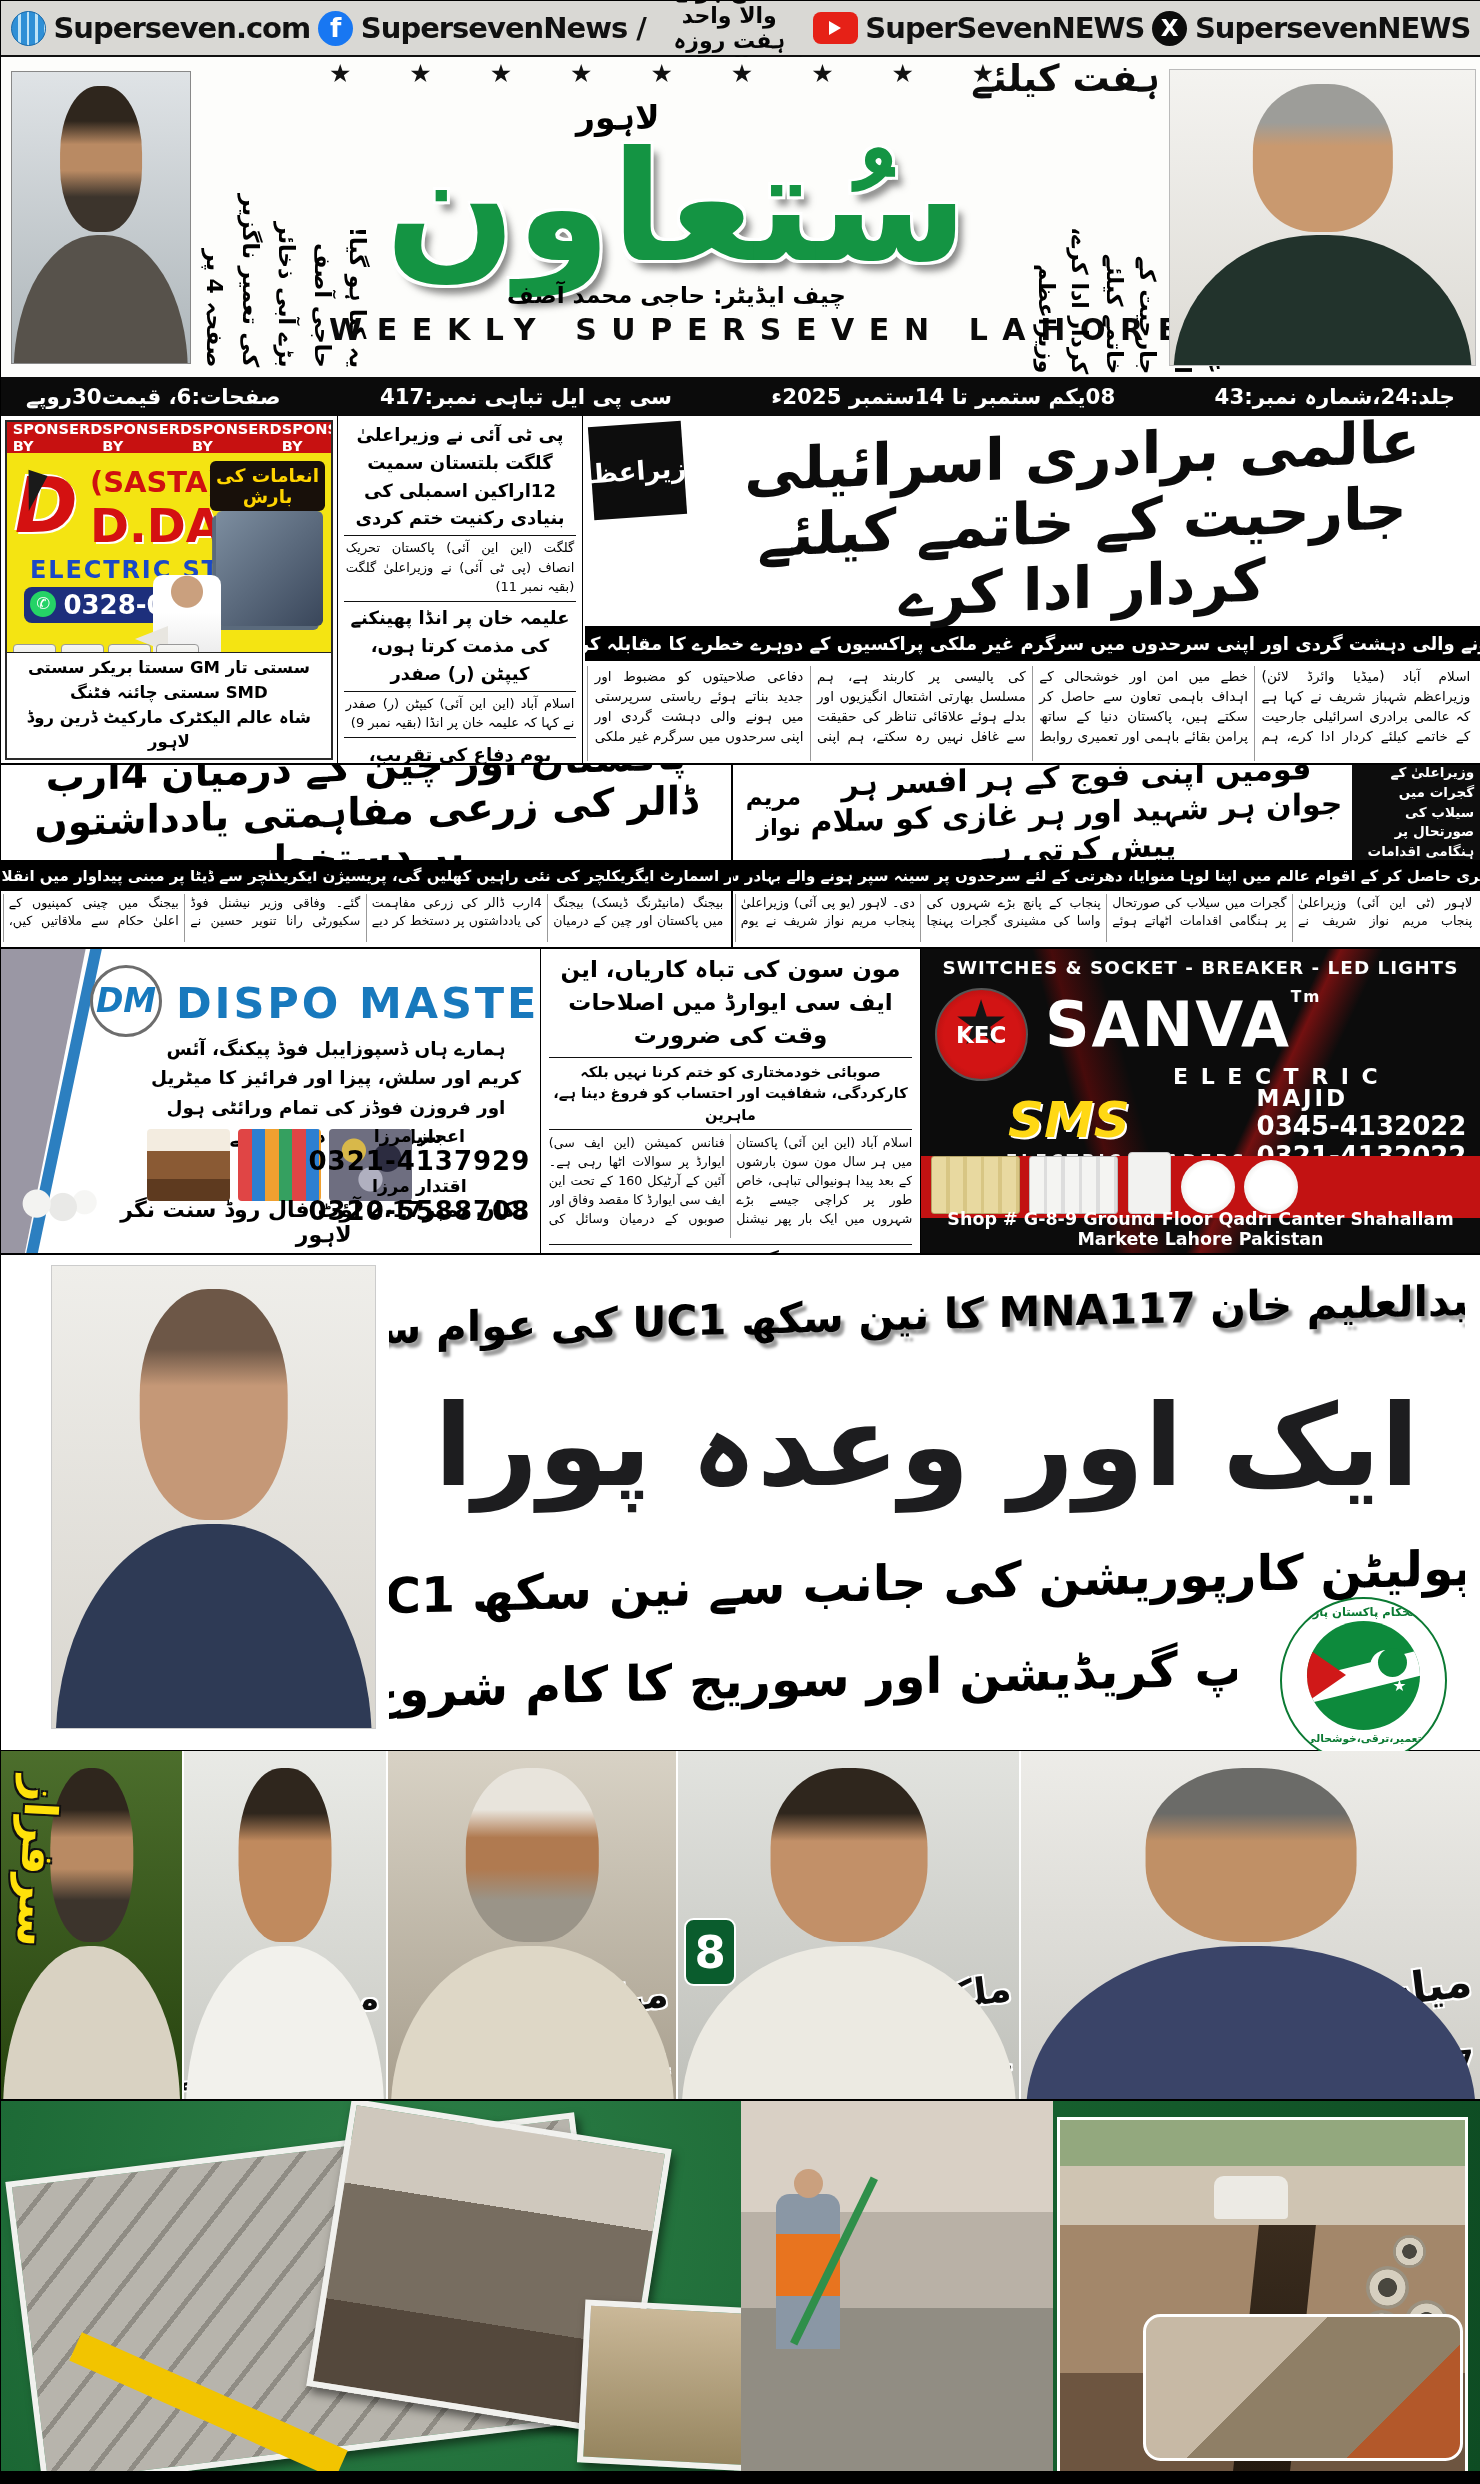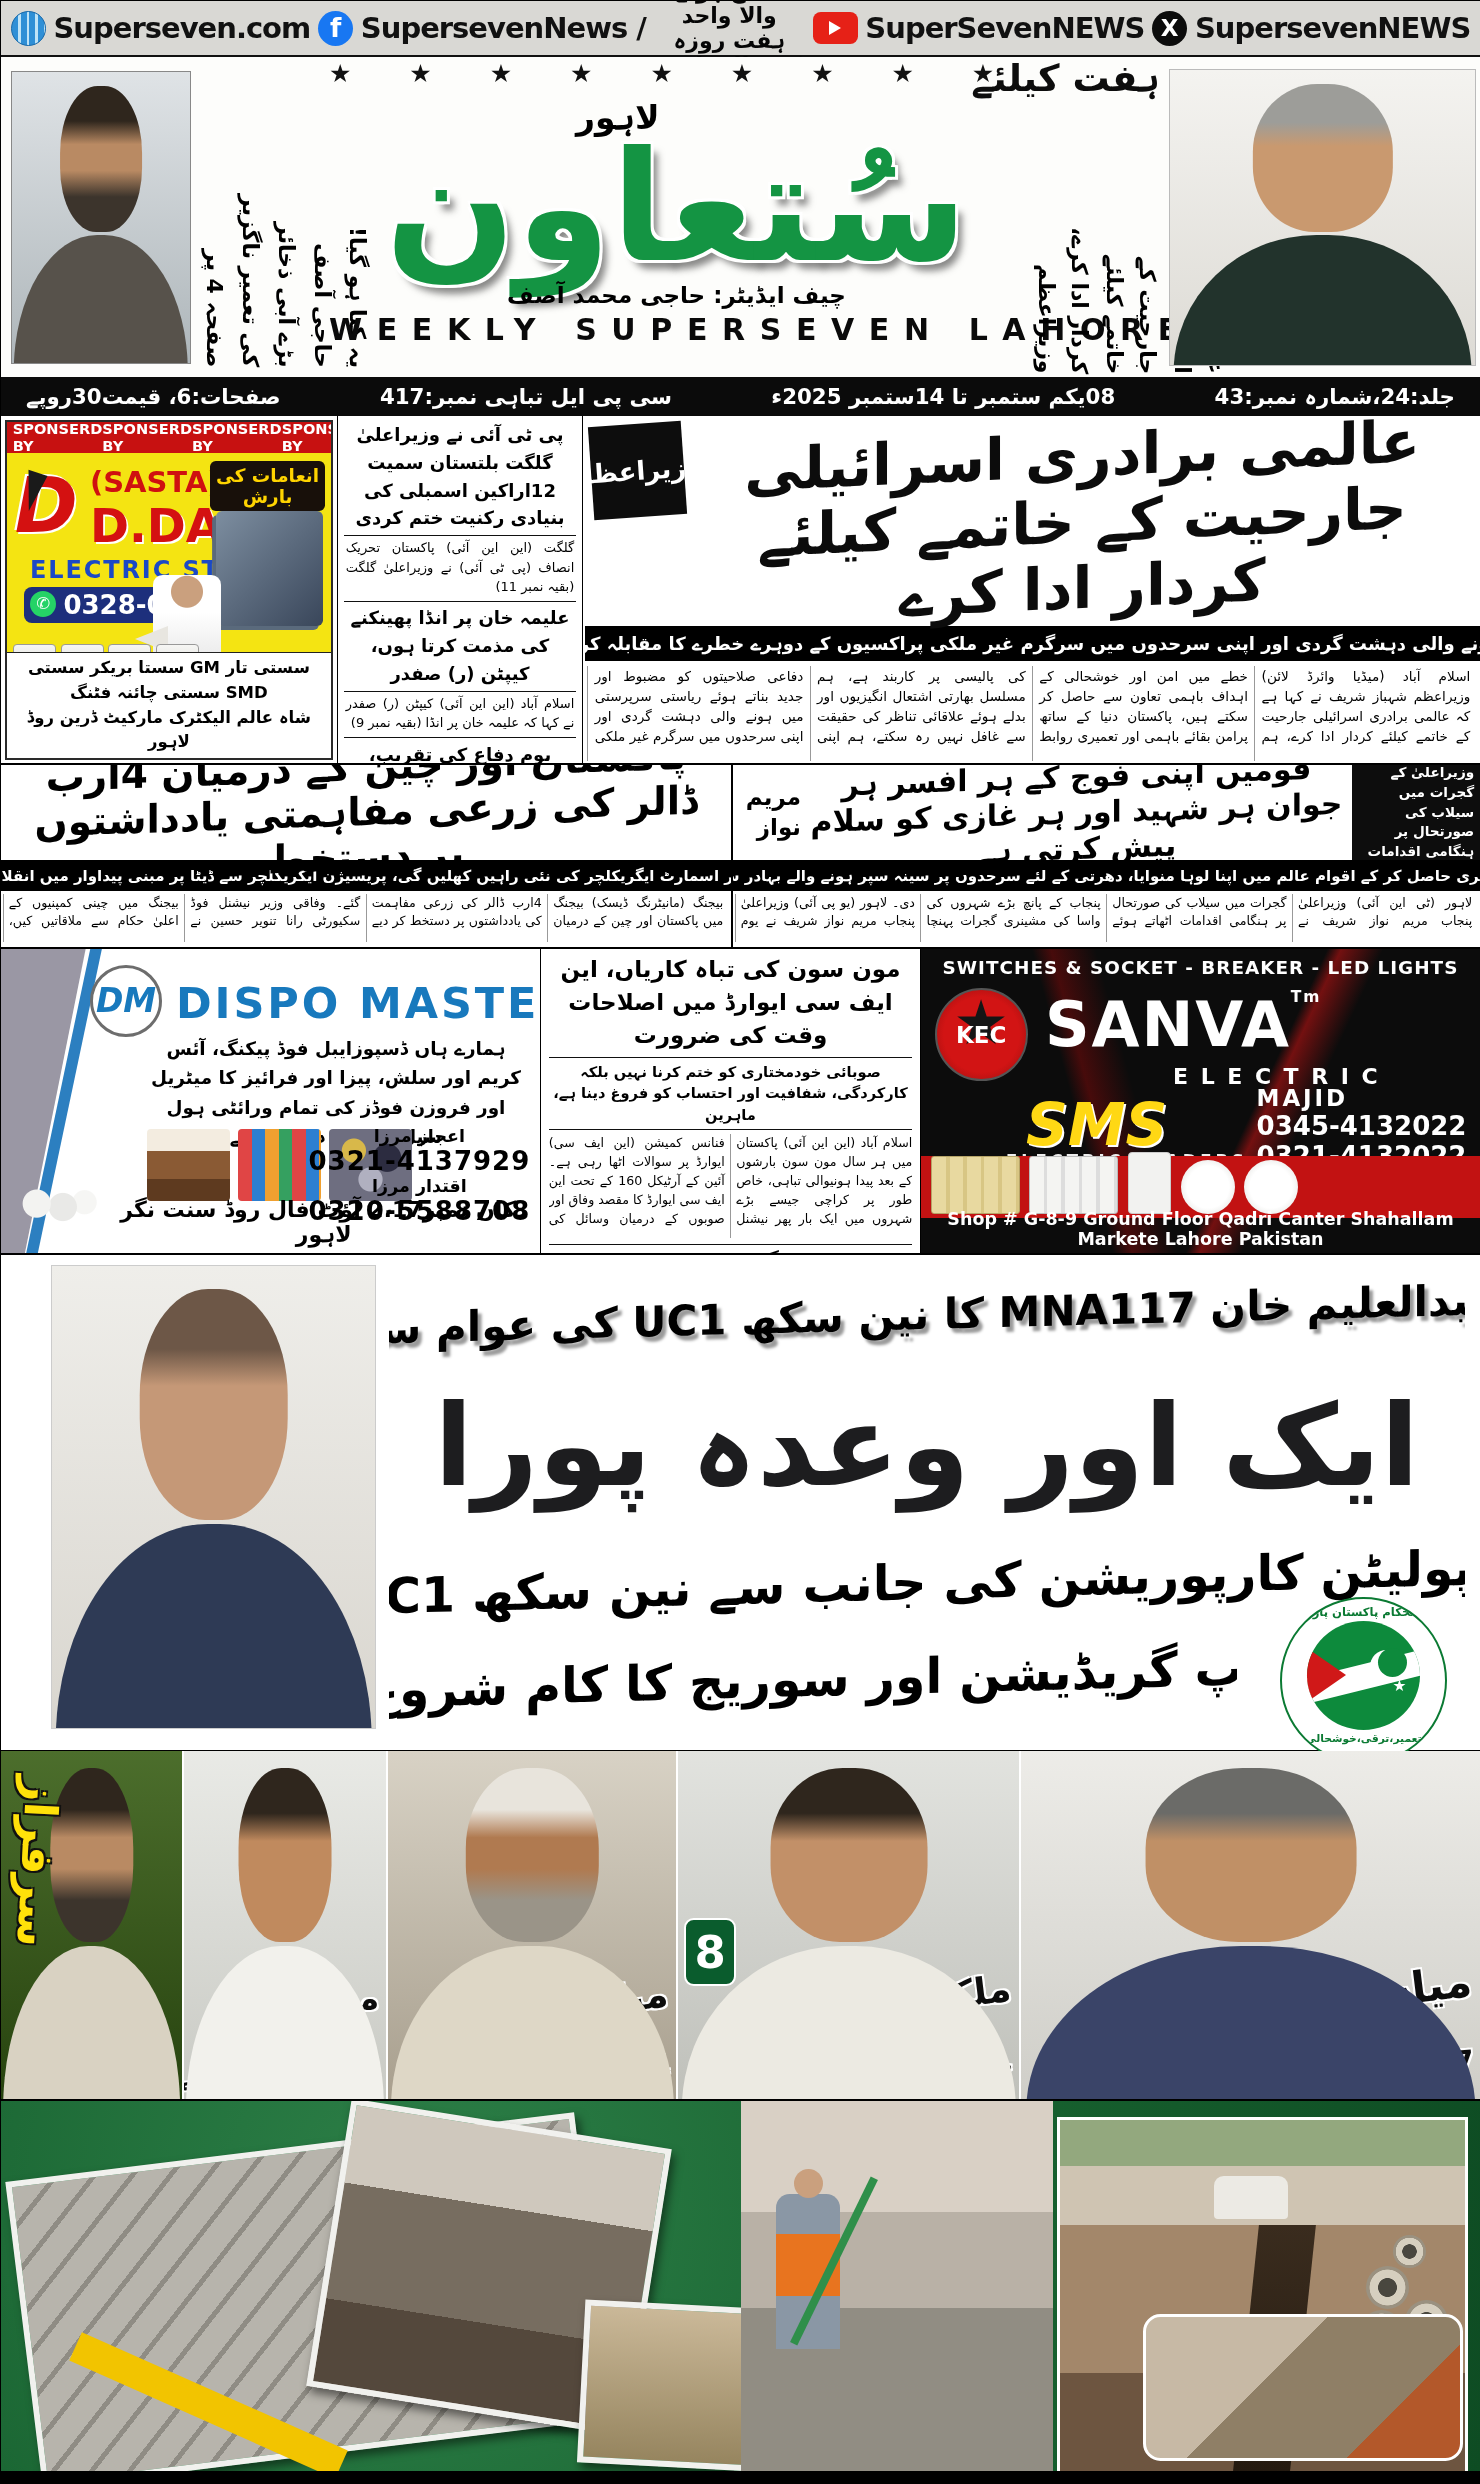--- a/index.html
+++ b/index.html
@@ -108,21 +108,21 @@
   .ad-sanva { position:relative; flex:1; background:
       linear-gradient(115deg, transparent 58%, rgba(200,20,20,.55) 60%, transparent 66%),
       linear-gradient(75deg, transparent 30%, rgba(160,10,10,.4) 33%, transparent 40%), #0c0c0c; overflow:hidden; color:#fff; }
   .sv-top { text-align:center; font-size:18.4px; font-weight:800; margin-top:7.8px; letter-spacing:1px; }
   .sv-kec { position:absolute; left:13.6px; top:39px; width:93px; height:93px; border-radius:50%; background:radial-gradient(circle, #d21414 60%, #8c0e0e); border:2.9px solid #555; display:flex; align-items:center; justify-content:center; }
   .sv-kec b { position:relative; color:#fff; font-size:23px; z-index:2; }
   .sv-kec s { position:absolute; color:#151515; font-size:62px; text-decoration:none; top:-3.9px; }
   .sv-brand { position:absolute; left:124px; top:39px; font-size:62px; font-weight:800; letter-spacing:1.9px; }
   .sv-tm { font-size:15.5px; vertical-align:top; }
   .sv-electric { position:absolute; left:252px; top:115px; font-size:22px; letter-spacing:12.6px; font-weight:bold; }
-  .sv-sms { position:absolute; left:87px; top:142px; font-size:58px; font-weight:800; font-style:italic; color:#ffd814; text-shadow:1.9px 1.9px 0 #fff;margin-left:18px; }
+  .sv-sms { position:absolute; left:87px; top:142px; font-size:50px; font-weight:800; font-style:italic; color:#ffd814; text-shadow:1.9px 1.9px 0 #fff; }
   .sv-traders { position:absolute; left:85px; top:202px; font-size:16.5px; letter-spacing:3.9px; font-weight:bold; color:#eee; }
   .sv-majid { position:absolute; right:13.6px; top:136px; text-align:left; }
   .sv-majid .nm { font-size:23px; font-weight:800; letter-spacing:2.9px; }
   .sv-majid .ph { font-size:26px; font-weight:800; }
   .sv-band { position:absolute; left:0; right:0; bottom:35px; height:62px; background:#c21212; }
   .sv-prods { position:absolute; left:9.7px; bottom:39px; display:flex; gap:9.7px; align-items:flex-end; }
   .sv-plate1 { width:89px; height:58px; background:repeating-linear-gradient(90deg,#e8d9a0 0 13.6px,#d8c684 13.6px 17.5px); border:1.9px solid #b6a468; border-radius:2.9px; }
   .sv-plate2 { width:89px; height:58px; background:repeating-linear-gradient(90deg,#f4f4f2 0 13.6px,#ddd 13.6px 17.5px); border:1.9px solid #bbb; border-radius:2.9px; }
   .sv-brk { width:43px; height:62px; background:#f2f2f0; border-radius:3.9px; border:1.9px solid #ccc; }
   .sv-led { width:54px; height:54px; border-radius:50%; background:radial-gradient(circle,#fff 55%, #d8d8d4); }

